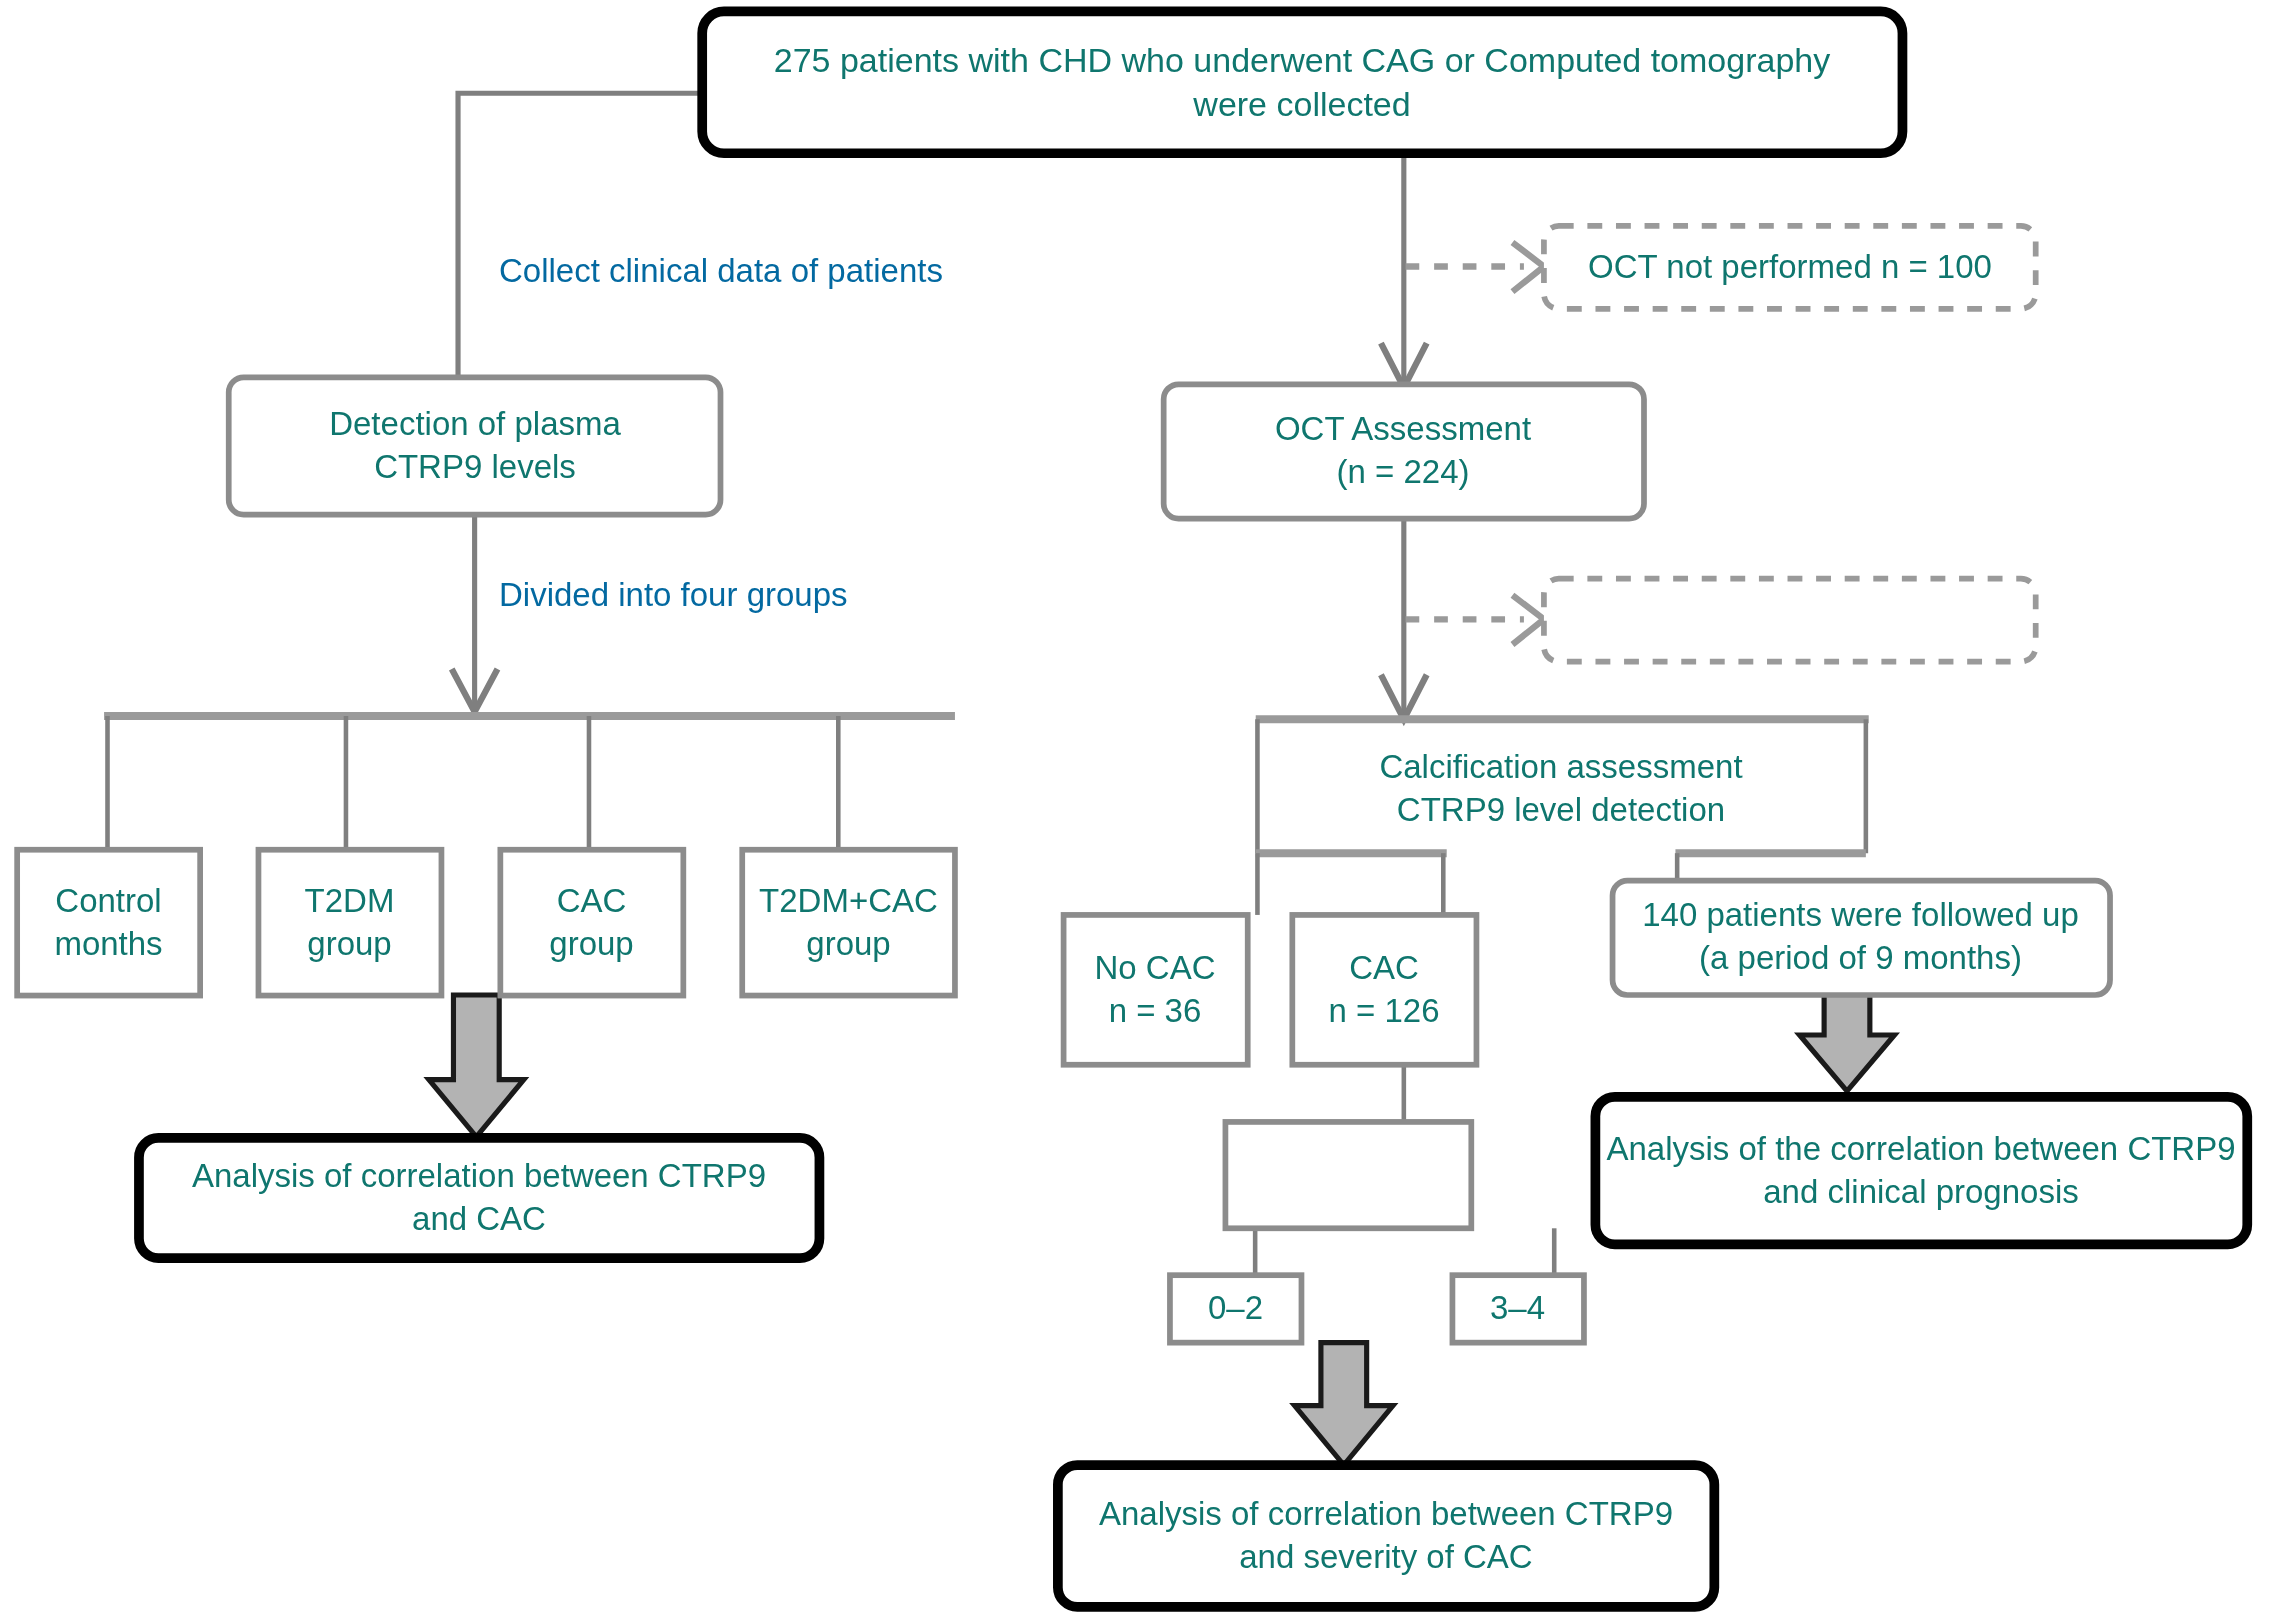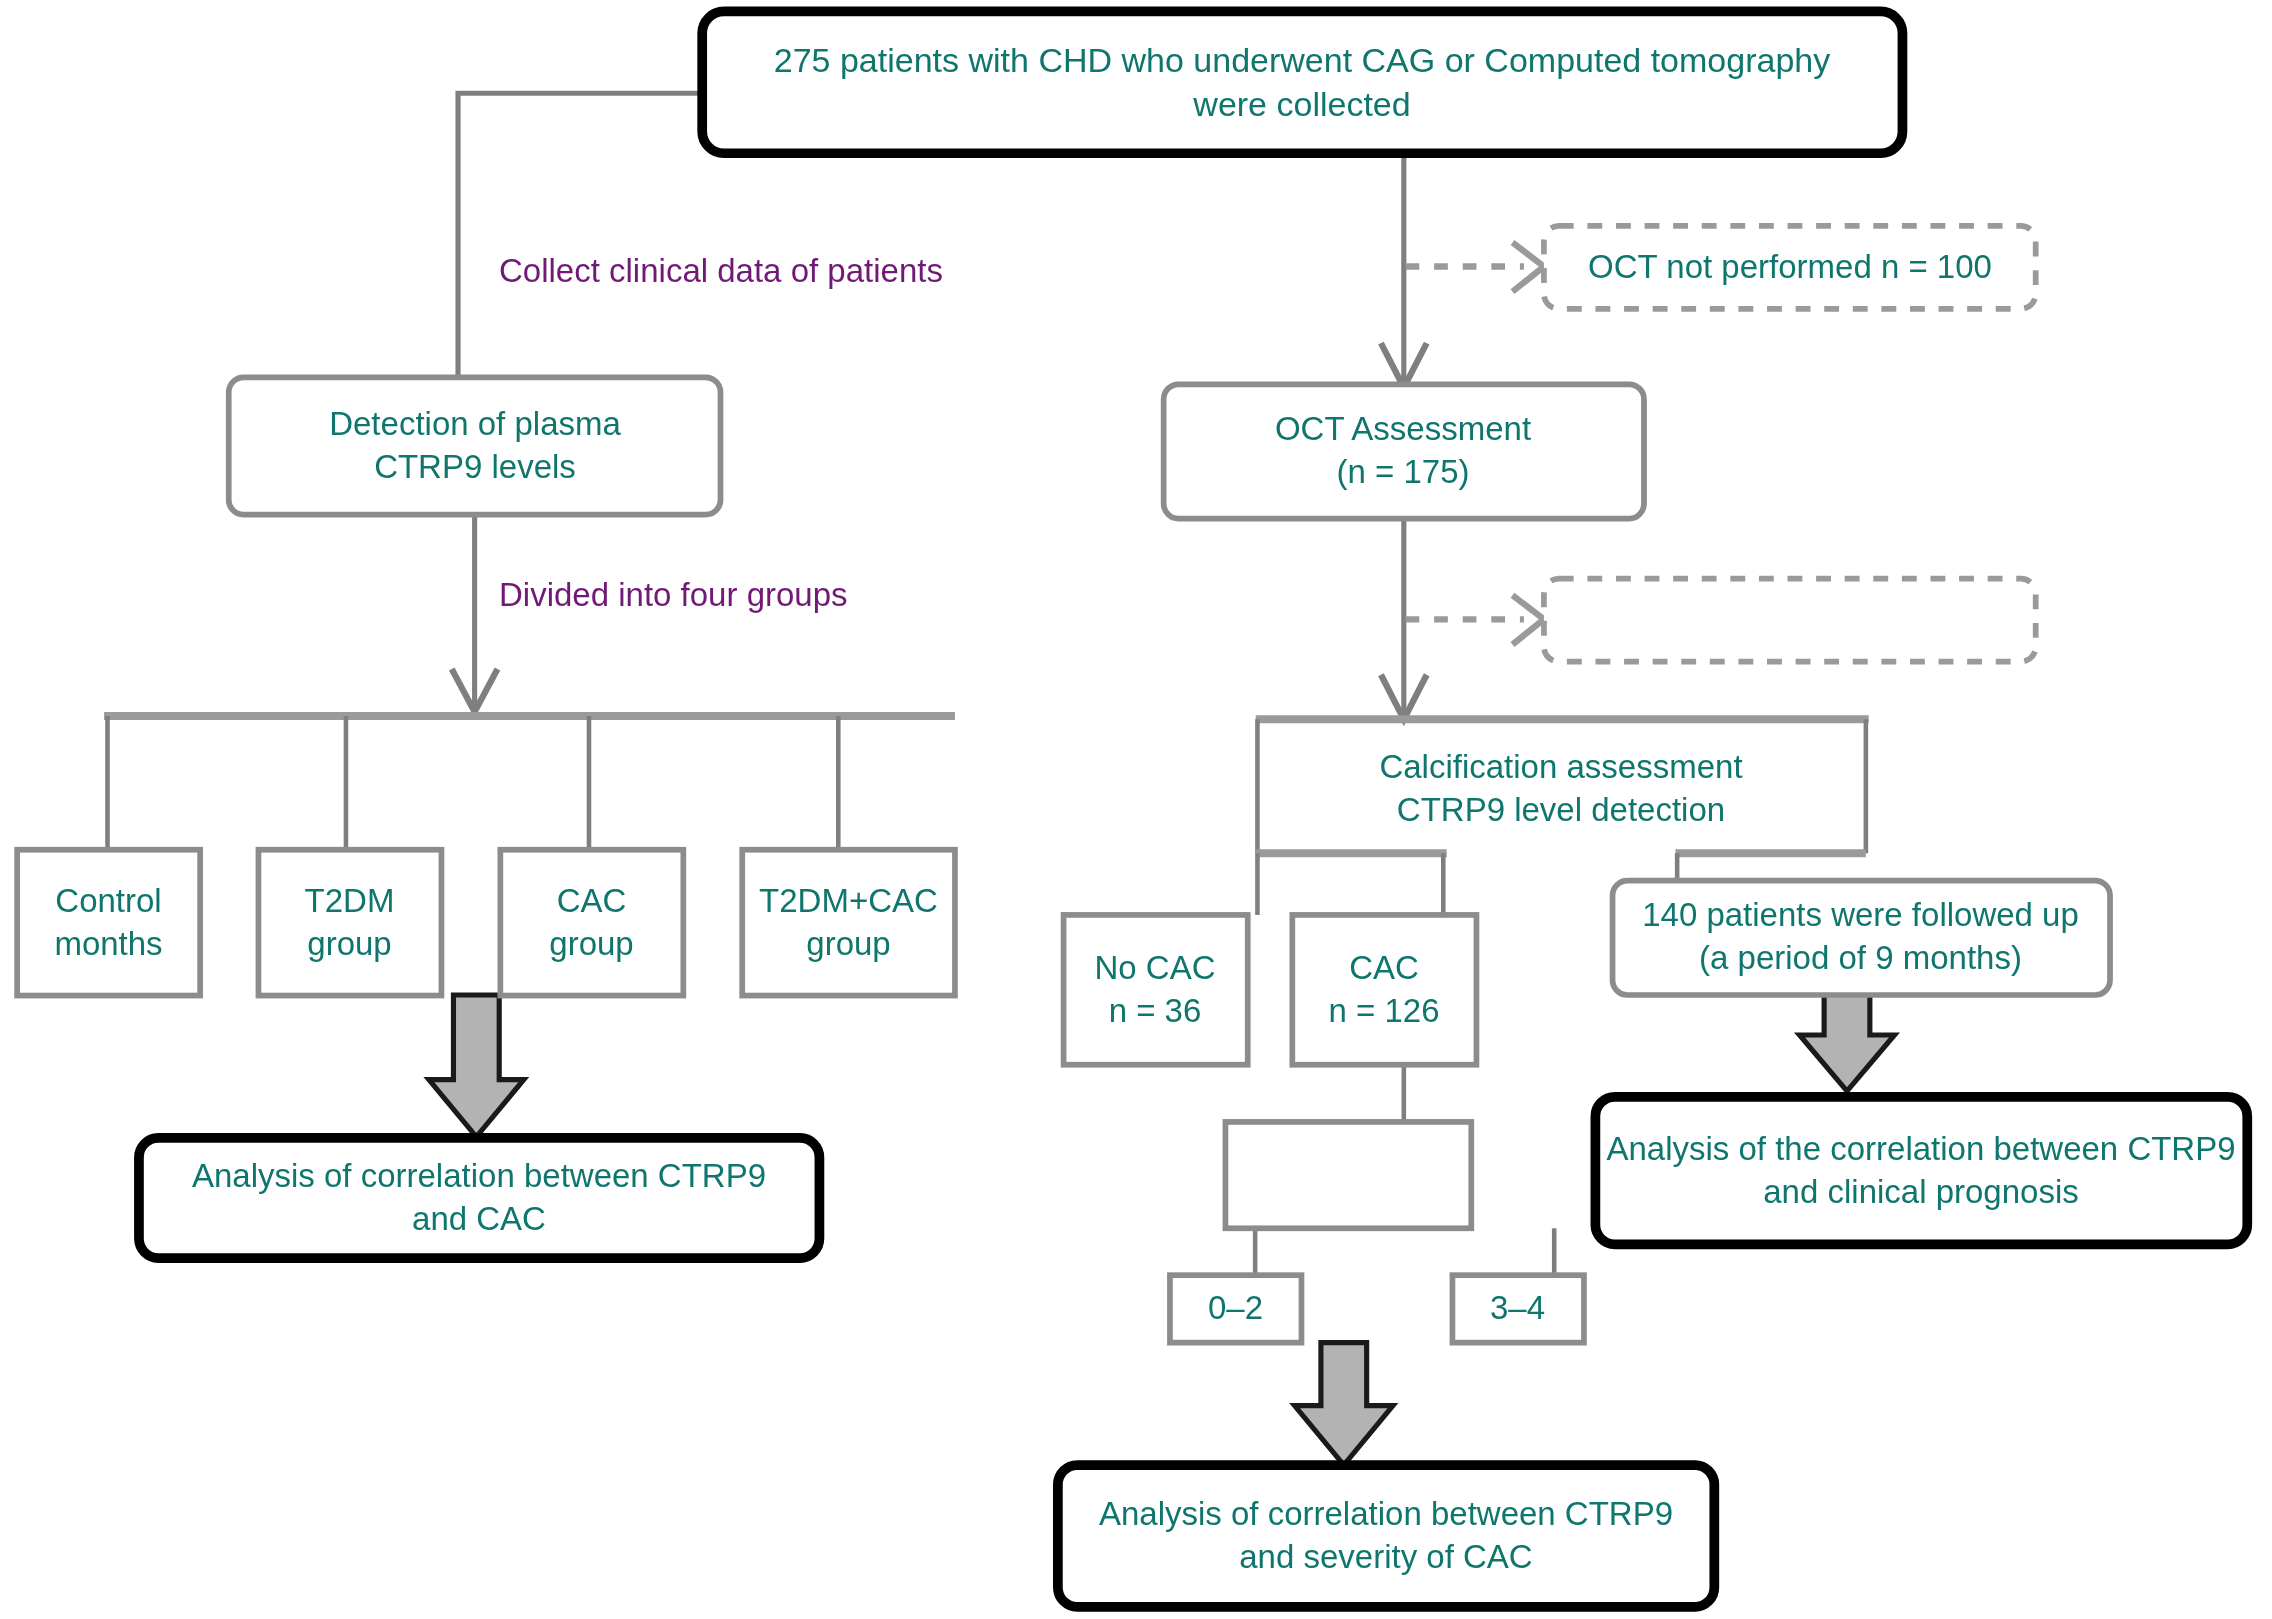--- a/index.html
+++ b/index.html
@@ -28,21 +28,21 @@
     align-items: center;
     justify-content: center;
     text-align: center;
     color: #0f766e;
     line-height: 1.30;
     white-space: pre-line;
     pointer-events: none;
   }
   .edge-label {
     position: absolute;
-    color: #701a75;
+    color: #0369a1;
     white-space: nowrap;
   }
   .f-lg { font-size: 34px; }
   .f-md { font-size: 33px; }
 </style>
 </head>
 <body>
 
 <div id="root">
 
@@ -122,21 +122,21 @@
     <rect x="1850" y="2562" width="1148" height="248" rx="34" ry="34" fill="#ffffff" stroke="#000000" stroke-width="17"></rect>
   </svg>
 
   <div class="node-text f-lg" style="left:702px; top:11.4px; width:1200px; height:142px;">275 patients with CHD who underwent CAG or Computed tomography
 were collected</div>
 
   <div class="node-text f-md" style="left:229px; top:377px; width:492px; height:137px;">Detection of plasma
 CTRP9 levels</div>
 
   <div class="node-text f-md" style="left:1163px; top:384px; width:480px; height:134px;">OCT Assessment
-(n = 175)</div>
+(n = 224)</div>
 
   <div class="node-text f-md" style="left:1544px; top:226px; width:492px; height:83px;">OCT not performed n = 100</div>
 
 
   <div class="node-text f-md" style="left:1257px; top:725px; width:608px; height:128px;">Calcification assessment
 CTRP9 level detection</div>
 
   <div class="node-text f-md" style="left:17px; top:850px; width:183px; height:146px;">Control
 months</div>
   <div class="node-text f-md" style="left:258px; top:850px; width:183px; height:146px;">T2DM

